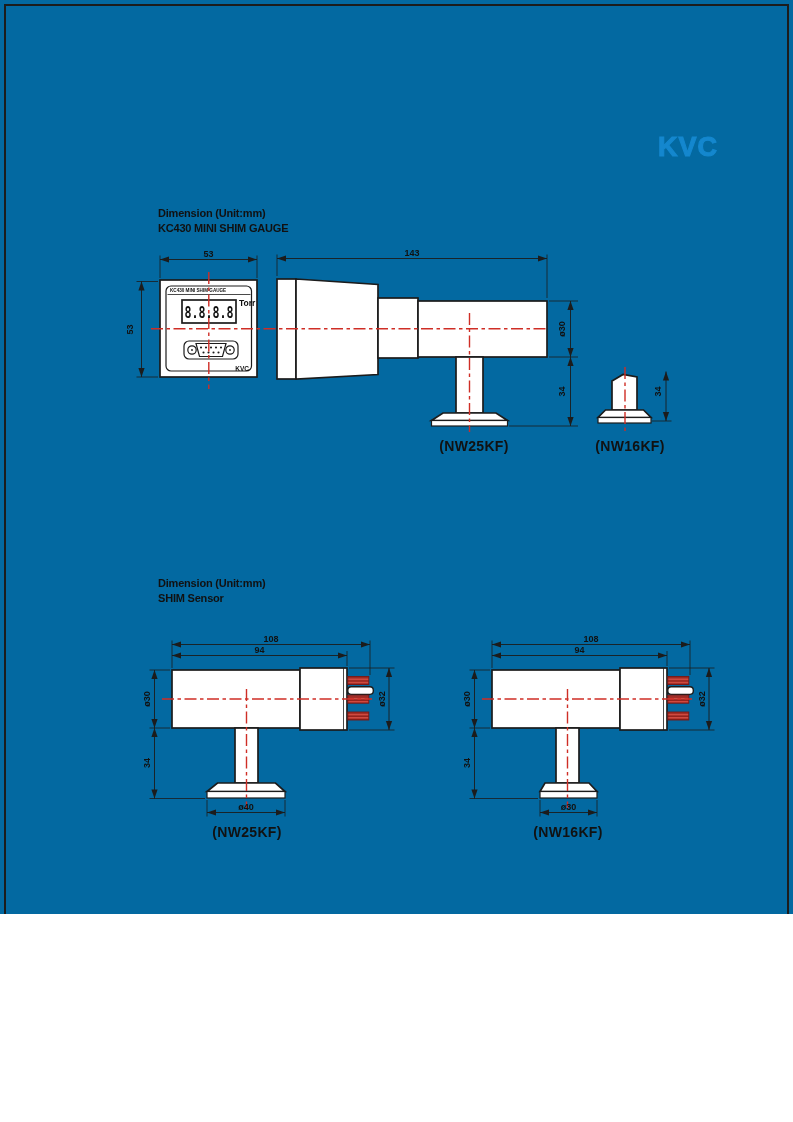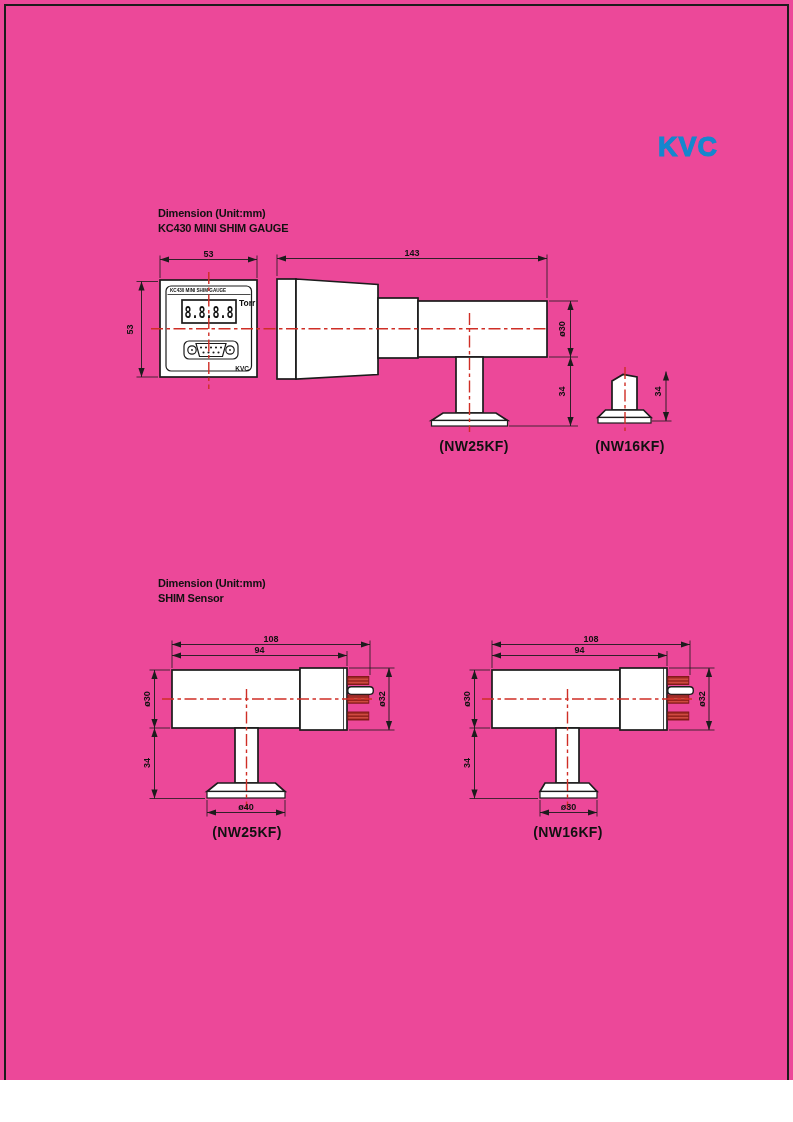--- a/index.html
+++ b/index.html
@@ -1,16 +1,16 @@
 <!DOCTYPE html>
 <html><head>
 <meta charset="utf-8">
 <style>
   html,body{margin:0;padding:0;background:#ffffff;}
-  .page{position:relative;width:793px;height:1080px;background:#ec4899;font-family:"Liberation Sans",sans-serif;}
+  .page{position:relative;width:793px;height:914px;background:#0369a1;font-family:"Liberation Sans",sans-serif;}
   svg{position:absolute;left:0;top:0;}
   .shape{fill:#ffffff;stroke:#1c1c1c;stroke-width:1.7;stroke-linejoin:miter;}
   .thin{stroke-width:1.2;}
   .ext{stroke:#1c1c1c;stroke-width:0.8;fill:none;}
   .dimline{stroke:#1c1c1c;stroke-width:0.9;fill:none;marker-start:url(#arw);marker-end:url(#arw);}
   .center{stroke:#cf2e26;stroke-width:1.4;stroke-dasharray:12 3.5 3.5 3.5;fill:none;}
   .pin{fill:url(#pinHatch);stroke:#7a1713;stroke-width:0.9;}
   .pinBlack{fill:#ffffff;stroke:#1c1c1c;stroke-width:1.4;}
   text{fill:#111;font-family:"Liberation Sans",sans-serif;}
   .title{font-size:11px;font-weight:bold;letter-spacing:-0.2px;}

